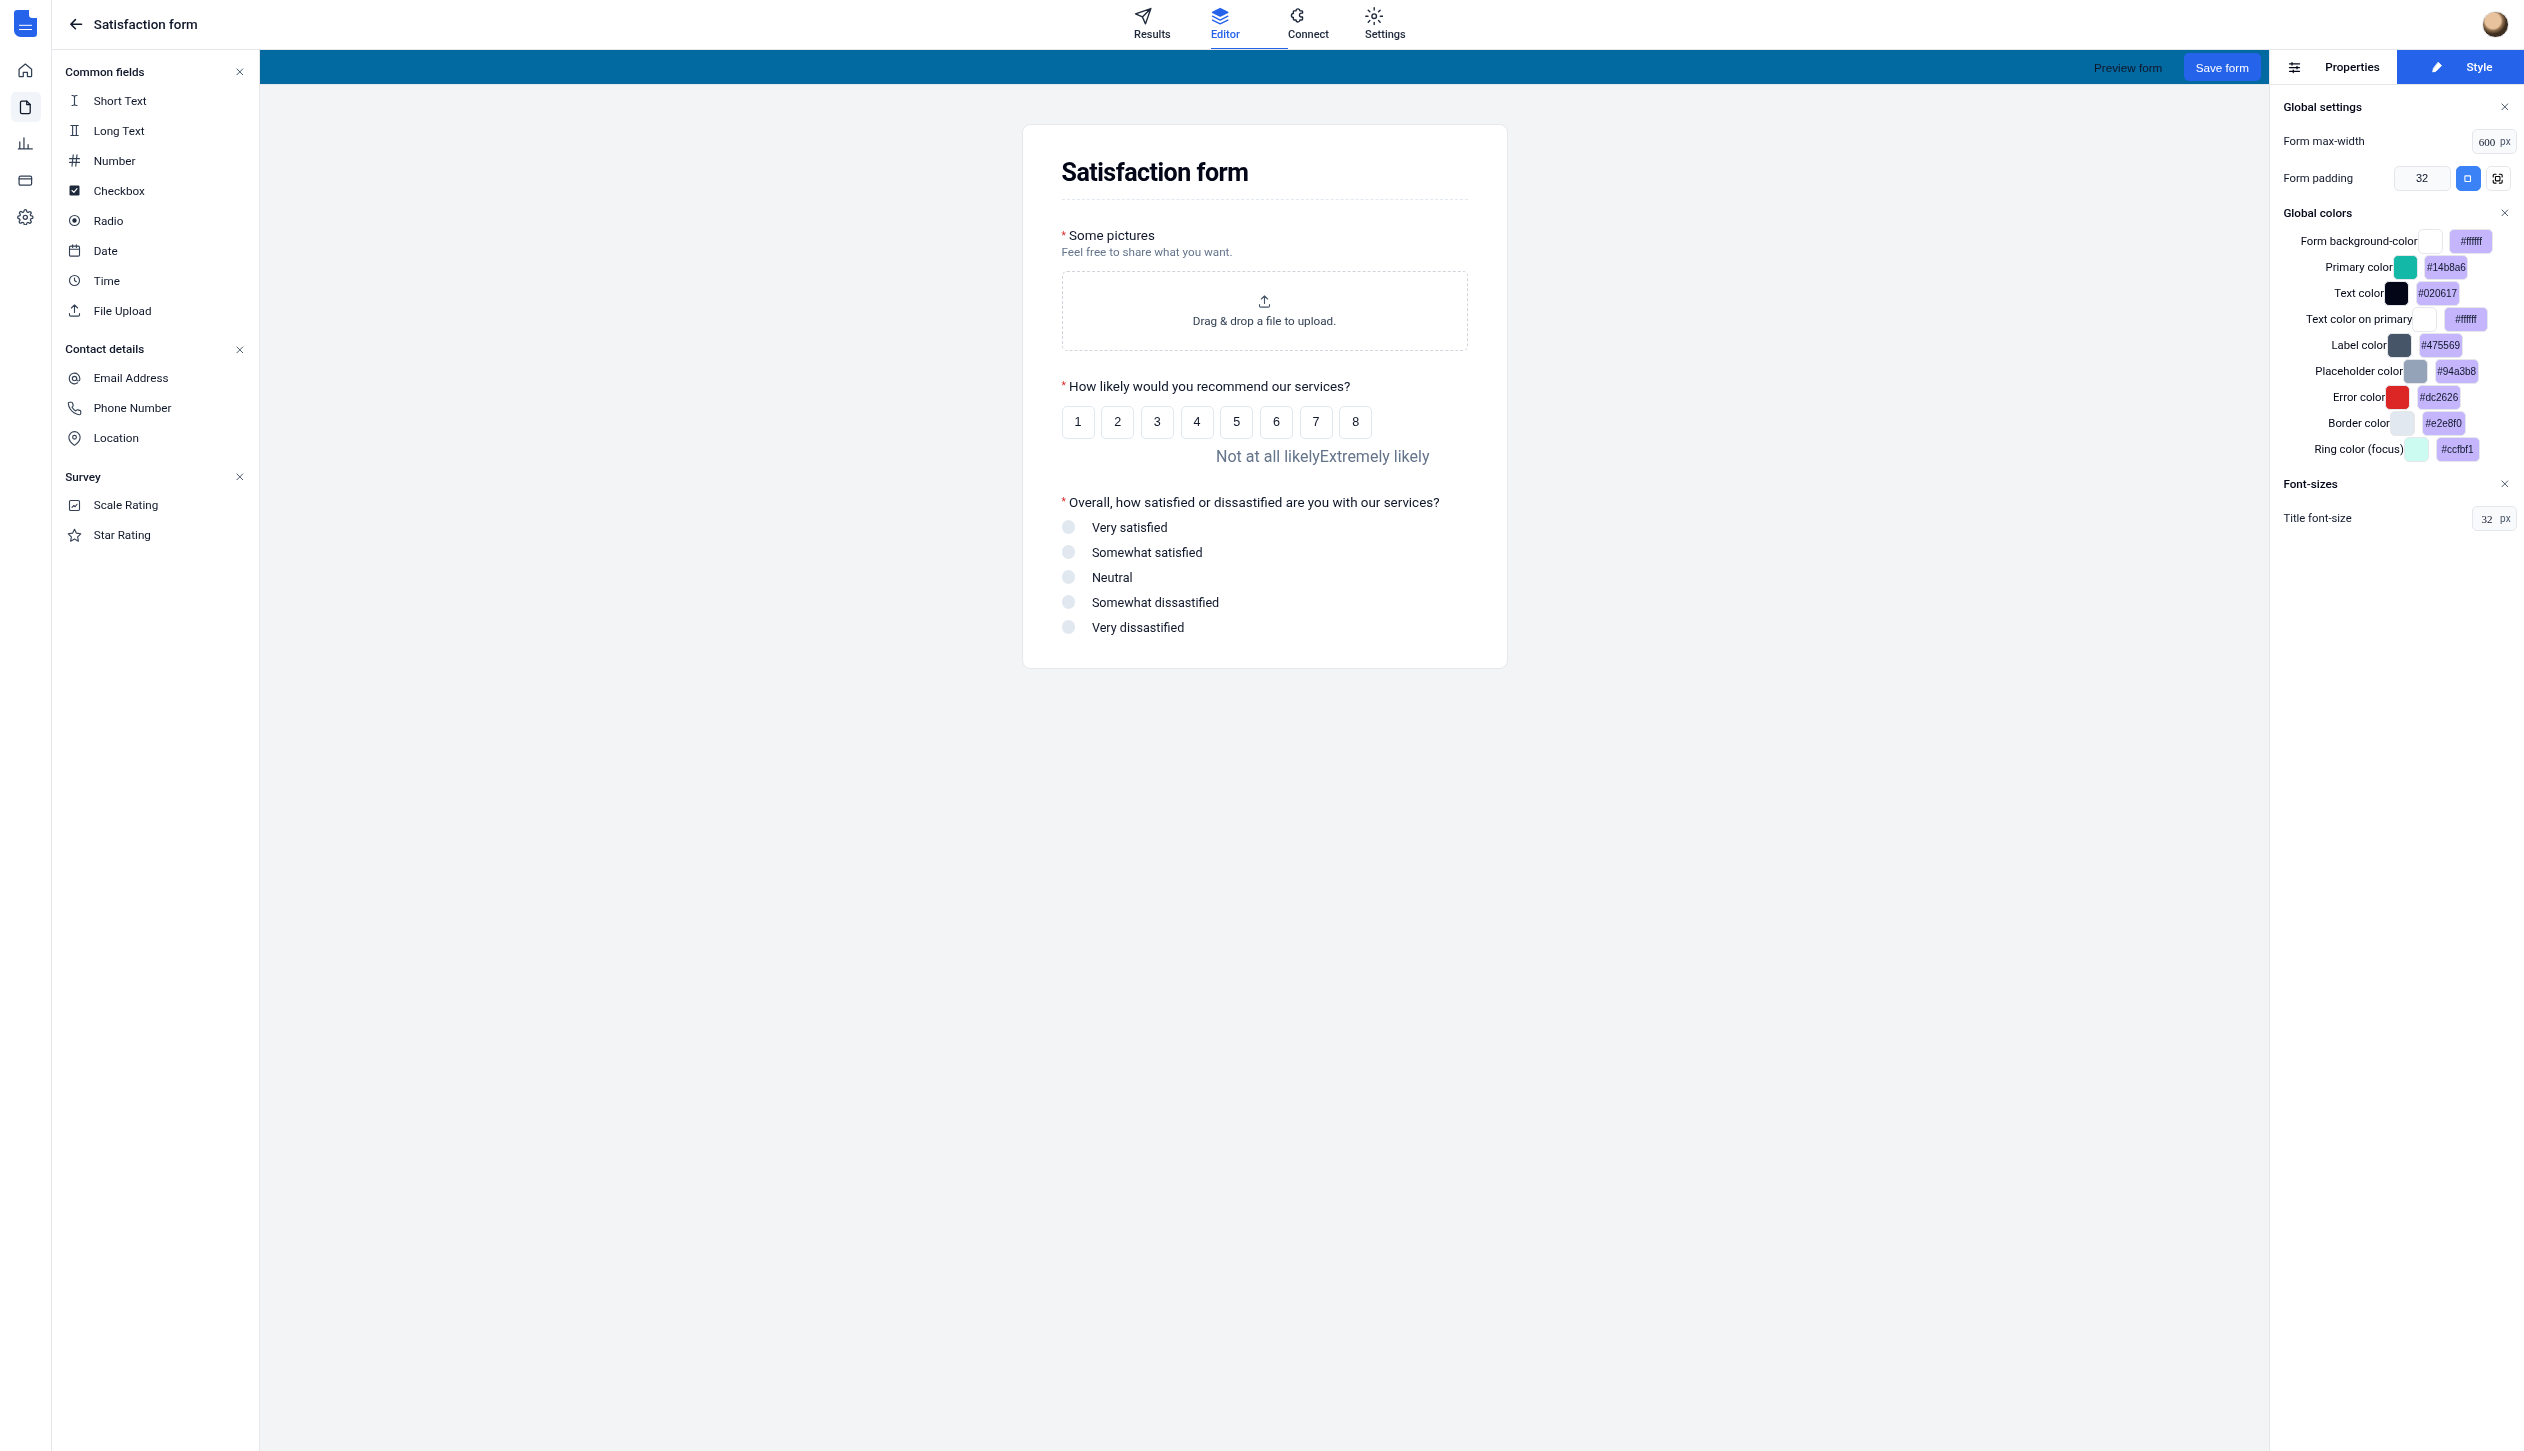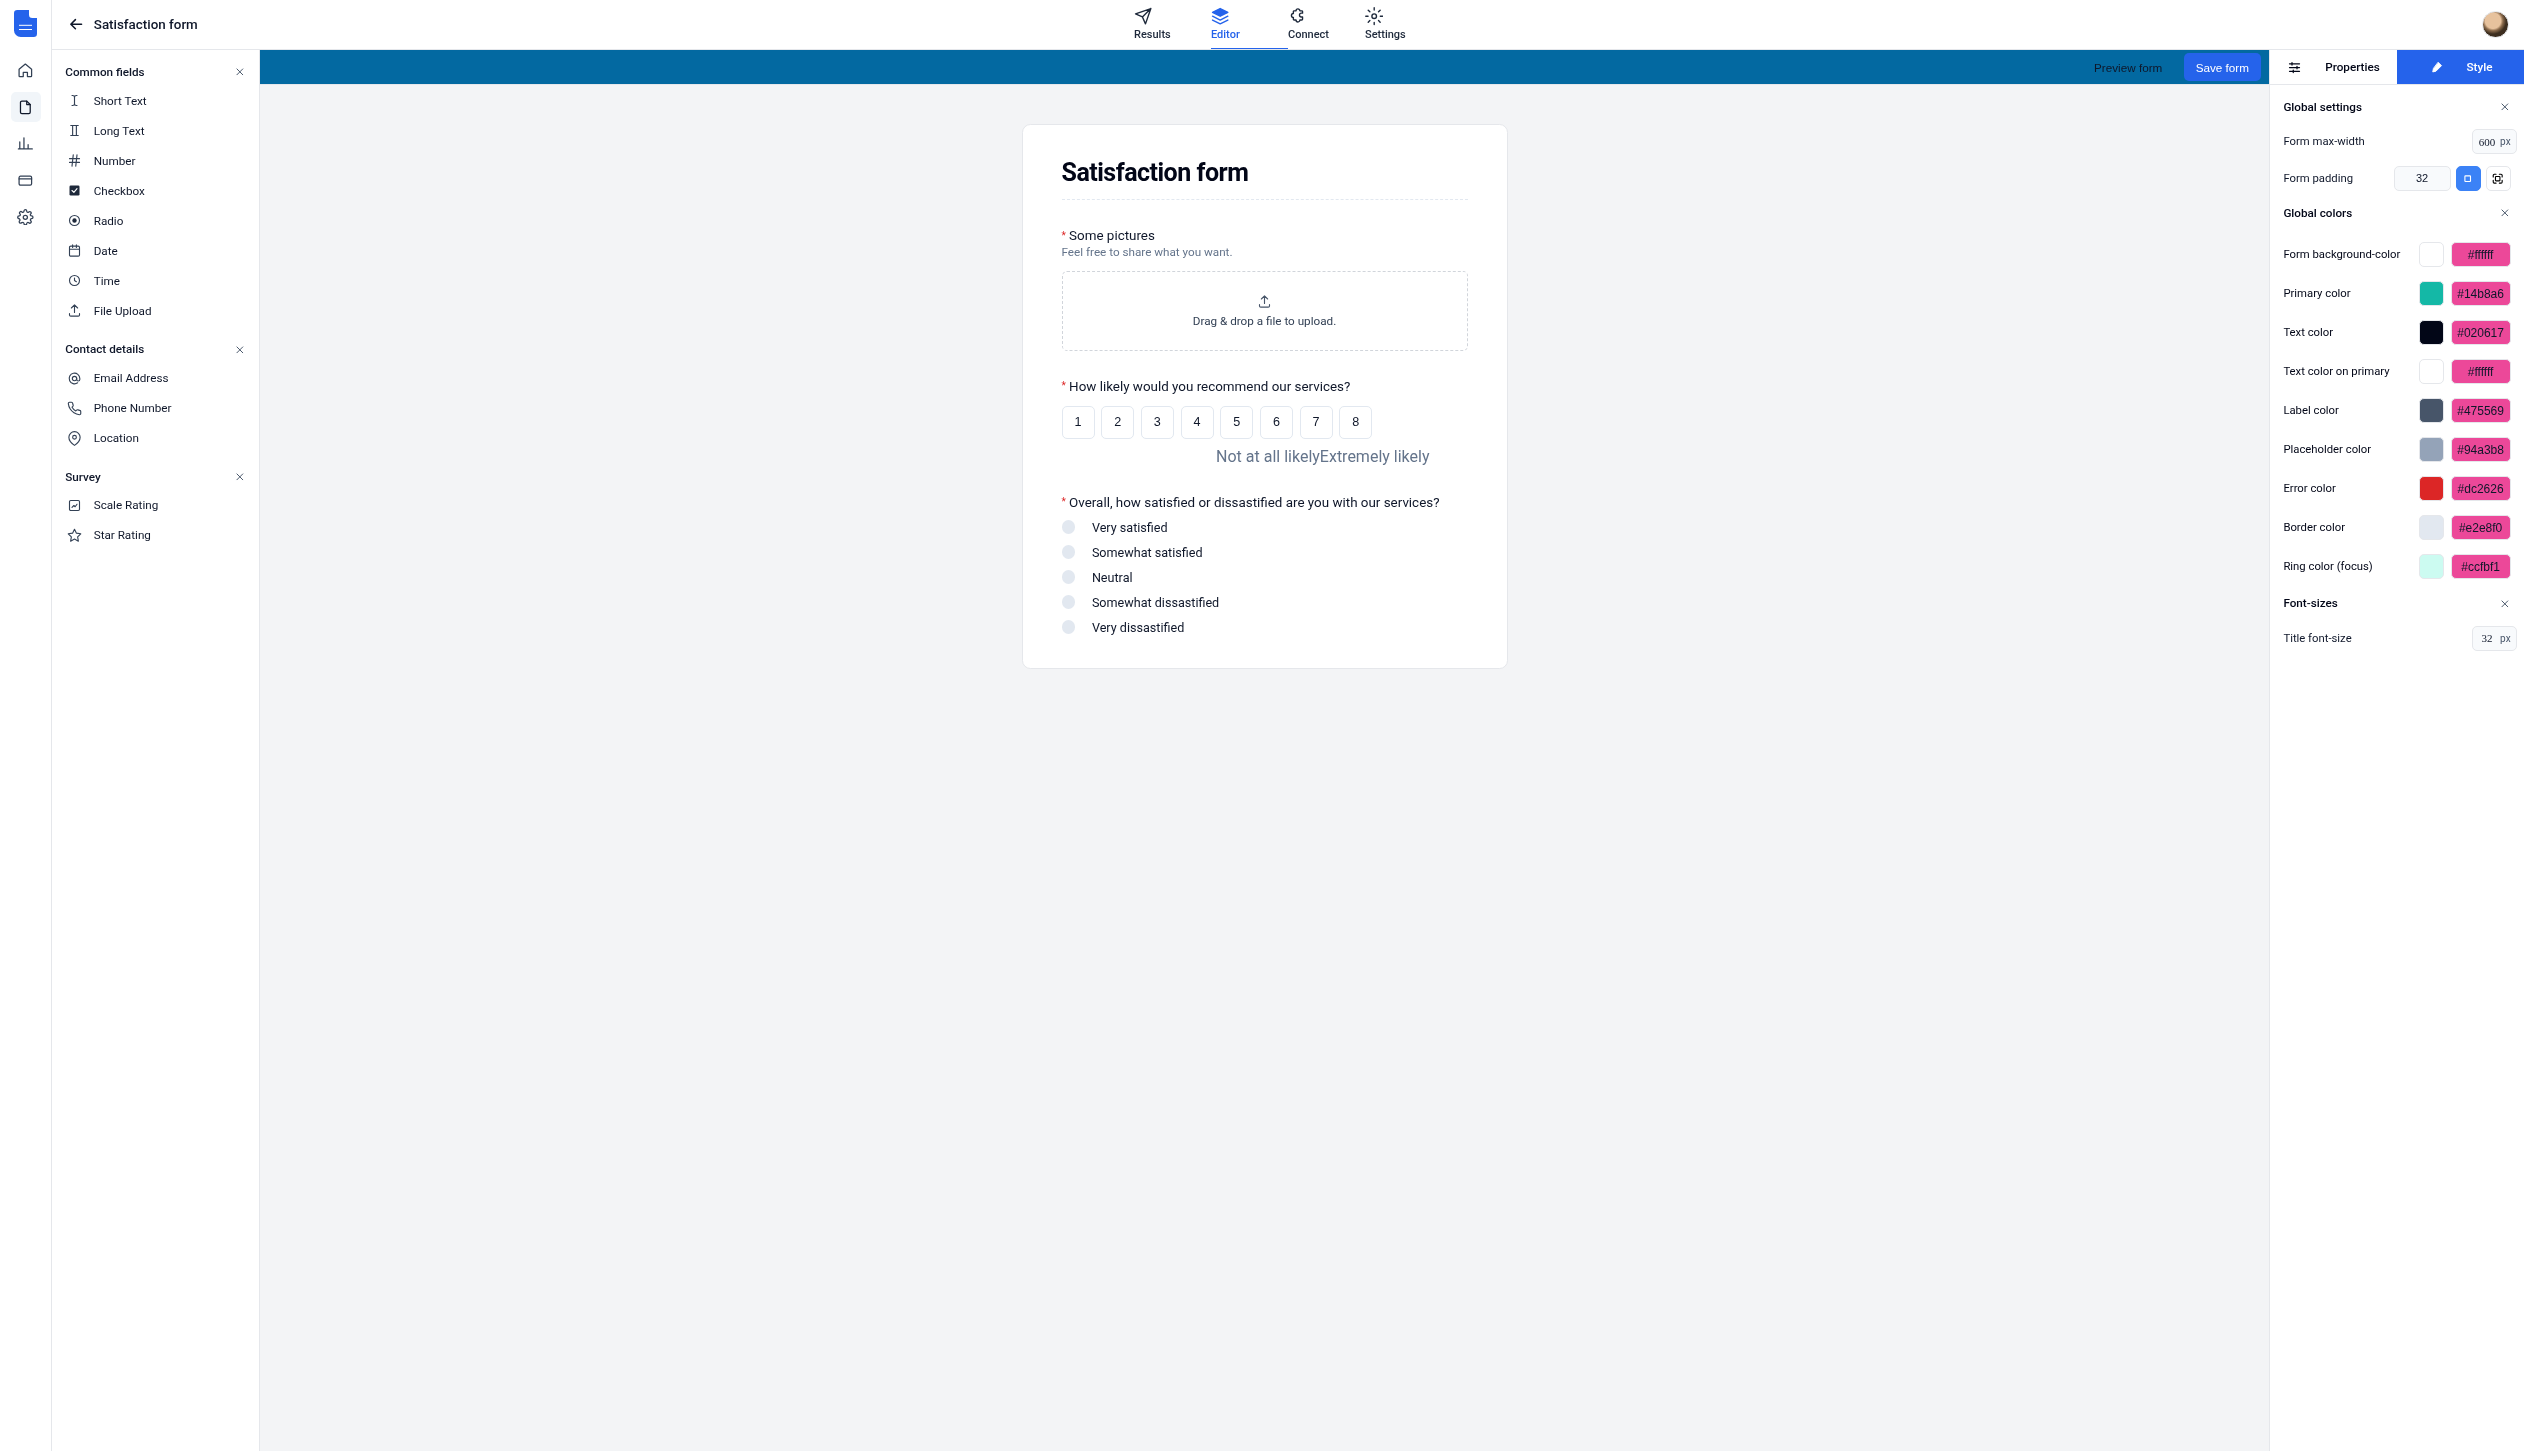--- a/index.html
+++ b/index.html
@@ -72,24 +72,24 @@
     .sec-head .x { width: 11.7px; height: 11.7px; color: #475569; cursor: pointer; }
     .prop-row { display: flex; align-items: center; justify-content: space-between; margin: 6.7px 0 11.7px; font-size: 11.3px; color: #0f172a; }
     .prop-row .controls { display: flex; gap: 5px; align-items: center; }
     .mini-input { height: 25px; border: 0.8px solid #e5e7eb; border-radius: 5px; background: #f8fafc; font-size: 11px; text-align: center; color: #0f172a; }
     .mini-input.w54 { width: 45px; font-family: Liberation Serif, serif; }
     .mini-input.w68 { width: 57px; }
     .unit { font-size: 10px; color: #475569; }
     .sq-btn { width: 25px; height: 25px; border: 0.8px solid #e5e7eb; border-radius: 5px; background: #fff; display: inline-flex; align-items: center; justify-content: center; cursor: pointer; }
     .sq-btn.active { background: #3b82f6; border-color: #3b82f6; color: #fff; }
     .sq-btn svg { width: 13.4px; height: 13.4px; }
-    .color-row { display: flex; align-items: center; justify-content: space-between; margin: 14px 0; font-size: 11.3px; }
+    .color-row { display: flex; align-items: center; justify-content: center; margin: 1px 0; font-size: 11.3px; }
     .color-right { display: flex; align-items: center; gap: 6.7px; }
     .swatch { width: 25px; height: 25px; border-radius: 5px; border: 0.8px solid #e5e7eb; flex-shrink: 0; }
-    .hex-input { width: 60px; height: 25px; border: 0.8px solid #e5e7eb; border-radius: 5px; background: #ec4899; font-size: 12px; text-align: center; color: #0f172a; }
+    .hex-input { width: 44px; height: 25px; border: 0.8px solid #e5e7eb; border-radius: 5px; background: #c4b5fd; font-size: 10px; text-align: center; color: #0f172a; }
     .section + .section { margin-top: 11.7px; border-top: 0; }
     
     svg { stroke-linecap: round; stroke-linejoin: round; }
   </style>
 </head>
 <body>
 
 <div class="app">
 
   <div class="icon-sidebar">

